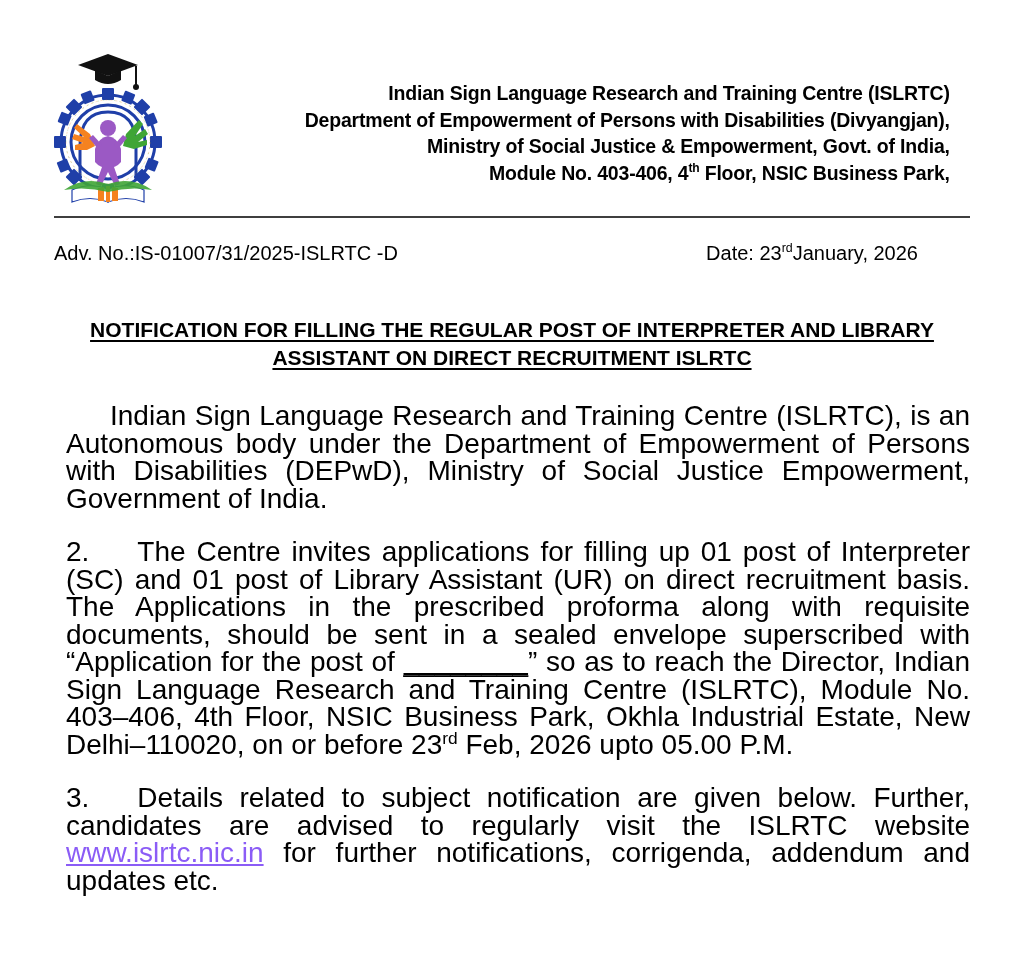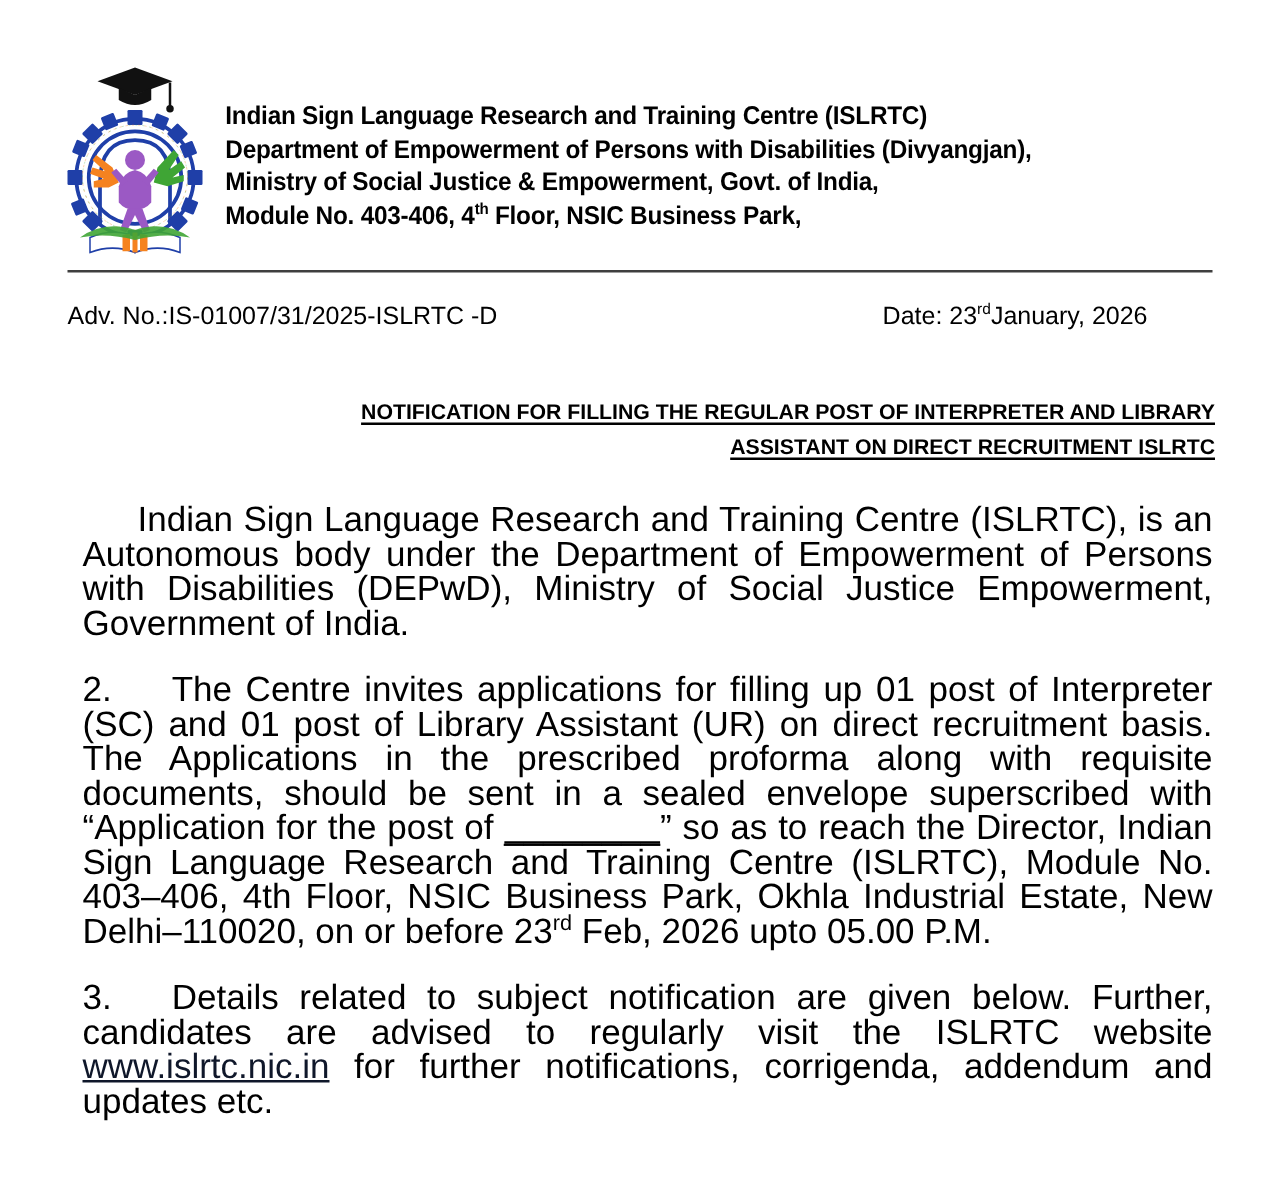--- a/index.html
+++ b/index.html
@@ -37,21 +37,21 @@
     width: 118px;
     flex: 0 0 118px;
     margin-top: 4px;
     margin-left: -4px;
   }
 
   .logo-svg { display: block; width: 118px; height: 160px; }
 
   .org-block {
     flex: 1 1 auto;
-    text-align: left;
+    text-align: right;
     padding-top: 34px;
     margin-left: -8px;
   }
 
   .org-line {
     font-family: "Liberation Sans", sans-serif;
     font-weight: bold;
     font-size: 20.5px;
     line-height: 26.5px;
     letter-spacing: -0.2px;
@@ -107,23 +107,23 @@
     font-size: 20px;
     line-height: 26px;
   }
   .meta-row .advno { white-space: nowrap; }
   .meta-row .date { white-space: nowrap; margin-right: 52px; margin-left: 20px; }
   .meta-row sup { font-size: 0.62em; vertical-align: super; line-height: 0; }
 
   
   .doc-title {
     margin: 50px 52px 0 52px;
-    text-align: right;
-    font-weight: bold;
-    font-size: 17px;
+    text-align: center;
+    font-weight: bold;
+    font-size: 21px;
     line-height: 28px;
   }
   .doc-title .tl {
     display: inline;
     text-decoration: underline;
     text-underline-offset: 3px;
     text-decoration-thickness: 2px;
   }
 
   
@@ -137,21 +137,21 @@
     font-size: 28px;
     line-height: 27.5px;
     margin: 0;
   }
   .para + .para { margin-top: 26px; }
   .p1 { margin-top: 30px; }
   .indent { display: inline-block; width: 44px; }
   .numtab { display: inline-block; width: 48px; }
   .para sup { font-size: 0.62em; vertical-align: super; line-height: 0; }
   .blankline { text-decoration: underline; text-decoration-thickness: 2px; text-underline-offset: 2px; }
-  .weblink { text-decoration: underline; text-decoration-thickness: 1.5px; text-underline-offset: 2px; color: #0f172a; }
+  .weblink { text-decoration: underline; text-decoration-thickness: 1.5px; text-underline-offset: 2px; color: #8b5cf6; }
 
   
   .signature {
     position: absolute;
     right: 56px;
     top: 890px;
     font-size: 20px;
     line-height: 26px;
     white-space: nowrap;
   }

